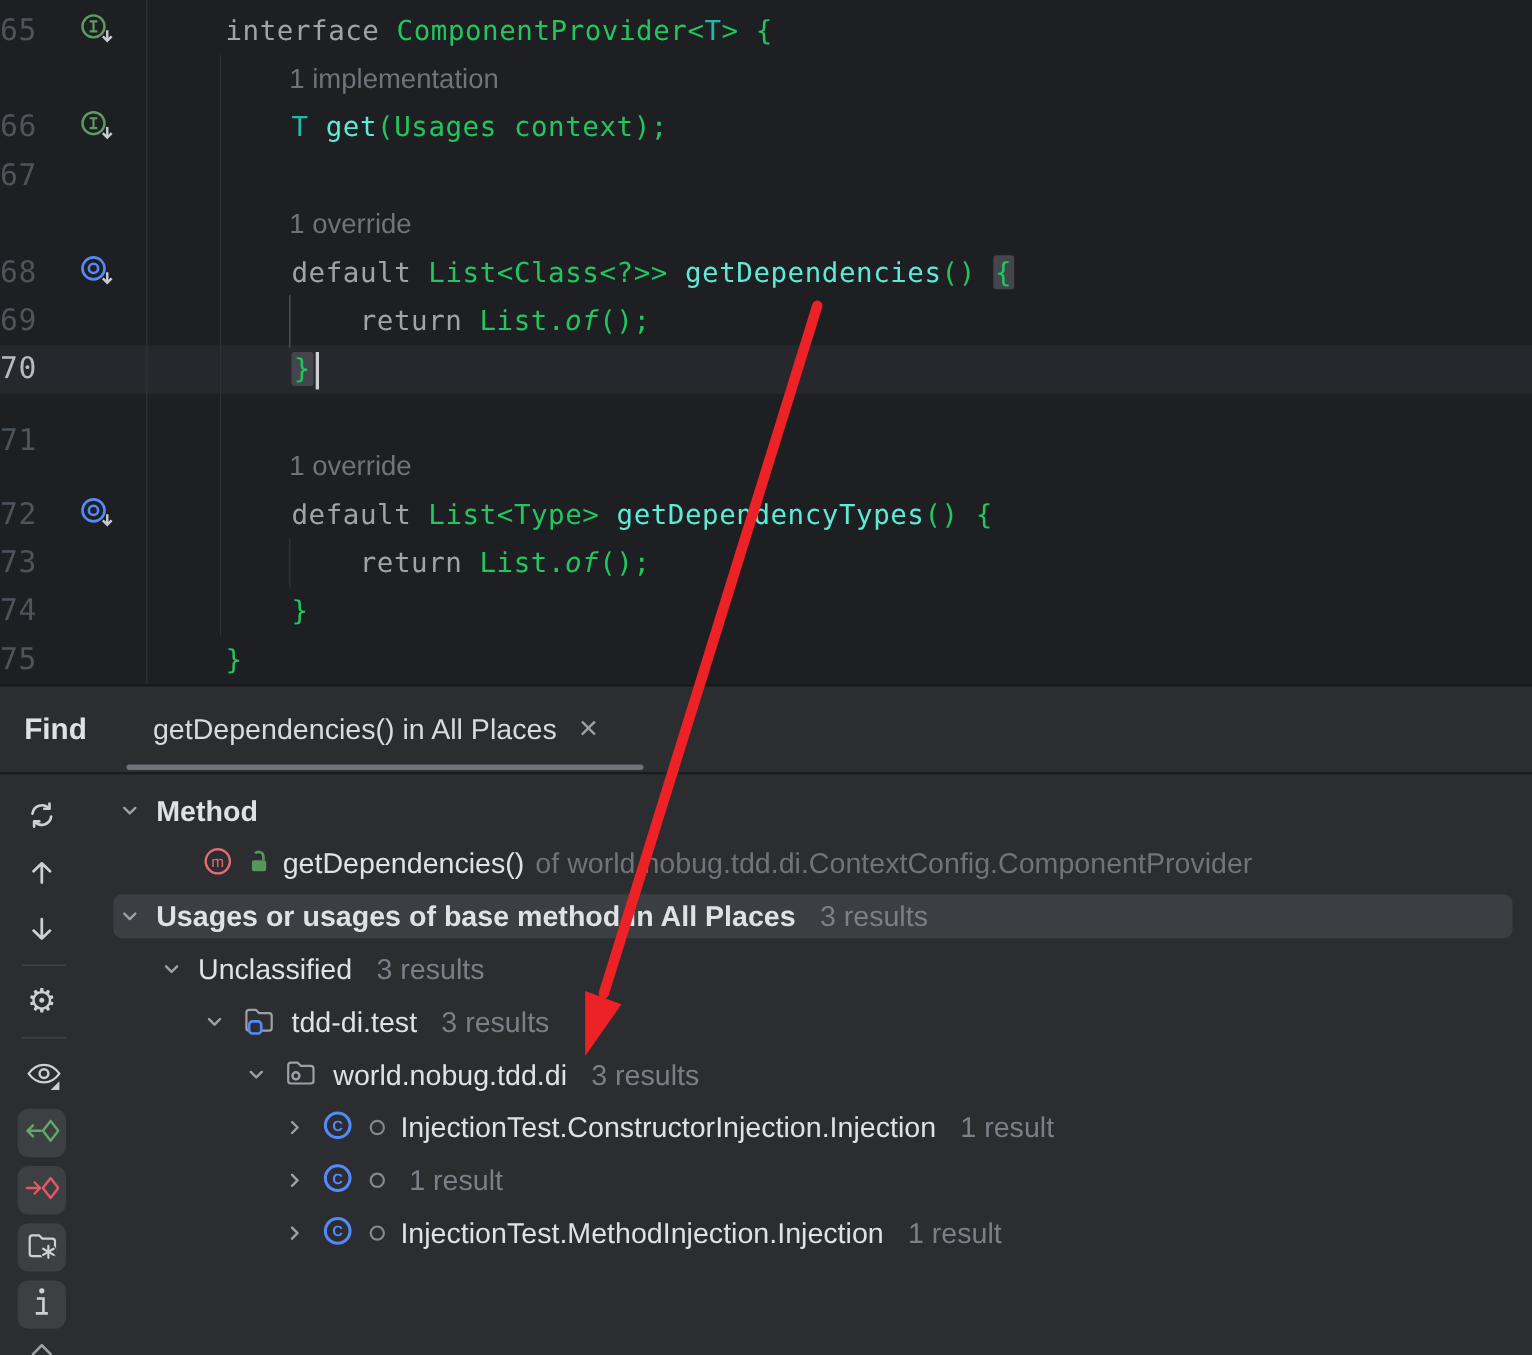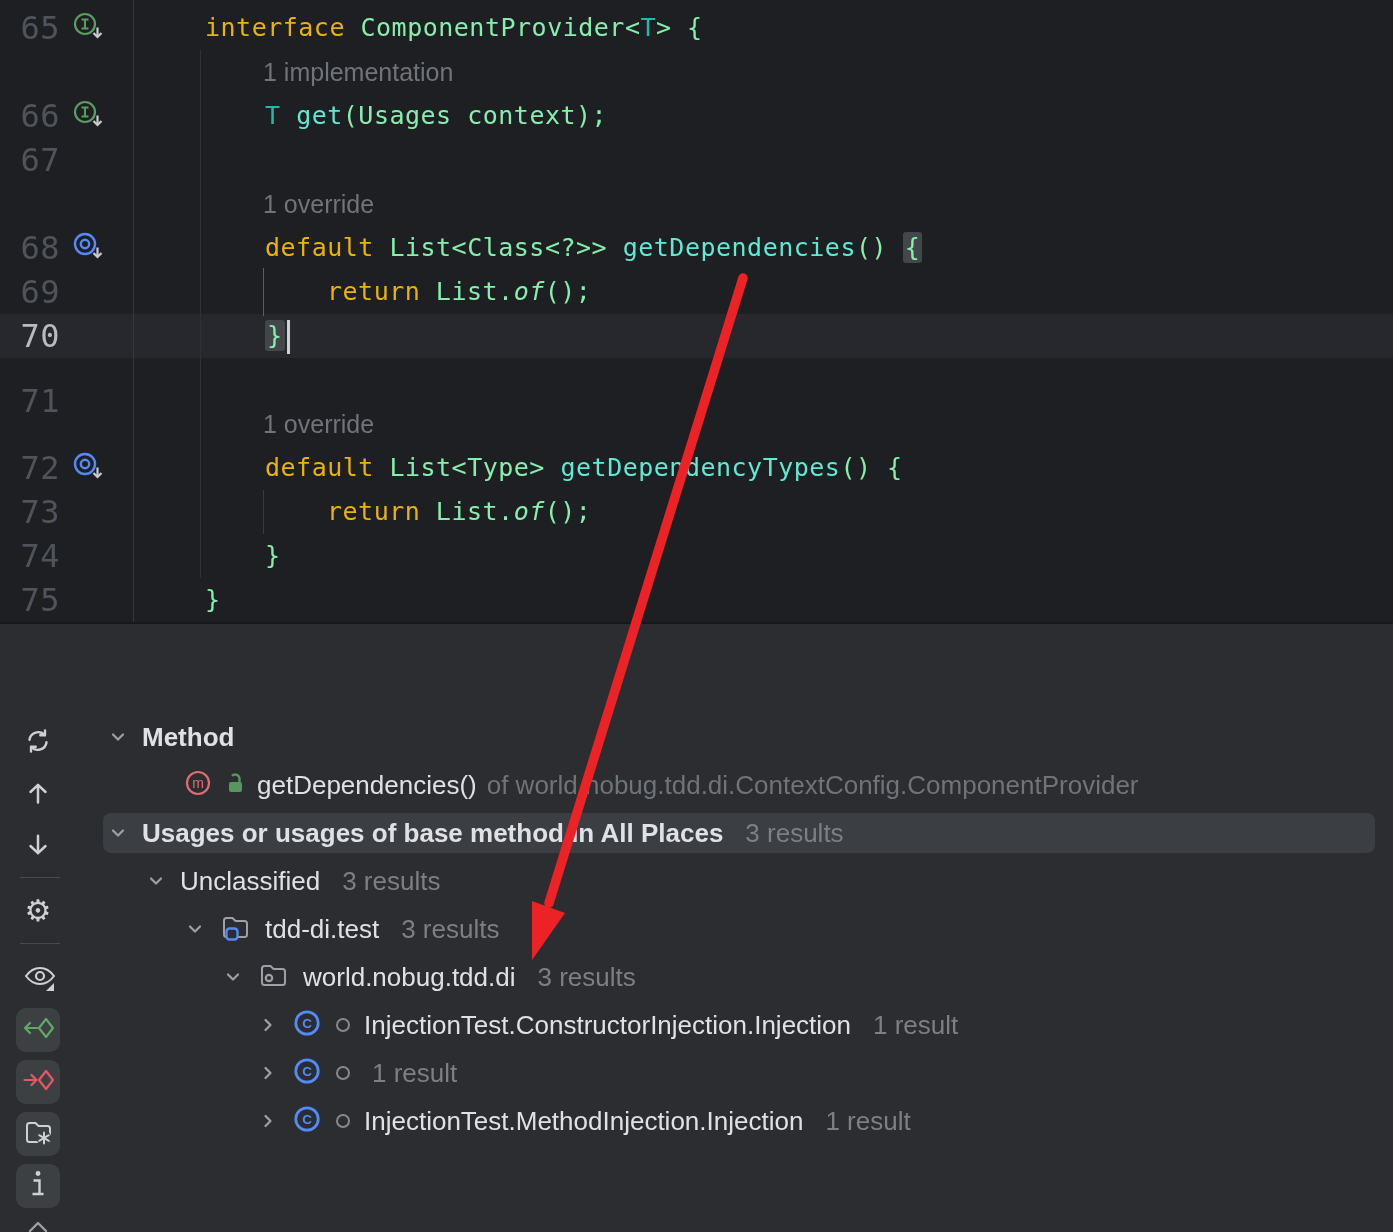--- a/index.html
+++ b/index.html
@@ -9,28 +9,28 @@
   
   .editor{position:absolute;left:0;top:0;width:1393px;height:622px;background:#1e1f22;}
   .cur-line{position:absolute;left:0;top:314px;width:100%;height:44px;background:#26282e;}
   .gutter-sep{position:absolute;left:133px;top:0;width:1px;height:622px;background:#33363a;}
   .iguide{position:absolute;width:1px;background:#2e3135;}
   .iguide.g1{left:200px;top:50px;height:528px;}
   .iguide.g2{left:263px;top:268px;height:48px;background:#5a5e64;}
   .iguide.g3{left:263px;top:490px;height:44px;background:#383b40;}
 
   .erow{position:absolute;left:0;width:100%;height:44px;}
-  .lnum{position:absolute;left:0;top:0;width:60px;height:44px;line-height:44px;text-align:right;
-        color:#4e535c;font-family:"DejaVu Sans Mono",monospace;font-size:32px;letter-spacing:0.5px;}
+  .lnum{position:absolute;left:0;top:0;width:60px;height:44px;line-height:44px;
+        color:#4e535c;font-family:"DejaVu Sans Mono",monospace;font-size:27px;letter-spacing:0.5px;}
   .lnum.cur{color:#b7bac1;}
   .gico{position:absolute;left:72px;top:5px;width:34px;height:34px;}
   .cl{position:absolute;top:0;height:44px;line-height:44px;white-space:pre;
       font-family:"DejaVu Sans Mono",monospace;font-size:25px;letter-spacing:0.5px;color:#bcbec4;}
   .i0{left:205px}.i1{left:265px}.i2{left:327px}
-  .kw{color:#eab308}.mth{color:#5eead4}.tp{color:#1fbaac}.pl{color:#86efac}
+  .kw{color:#a3a3a3}.mth{color:#5eead4}.tp{color:#1fbaac}.pl{color:#22c55e}
   .it{font-style:italic}
   .bb{background:#43474c;border-radius:3px;padding:1px 2px;}
   .inlay{position:absolute;left:263px;top:0;height:44px;line-height:44px;color:#6f737a;
          font-size:25px;font-family:"Liberation Sans",sans-serif;}
   .caret{display:inline-block;width:3px;height:34px;background:#ced0d6;vertical-align:middle;margin-left:2px;}
 
   
   .find-panel{position:absolute;left:0;top:622px;width:1393px;height:610px;background:#2b2d30;}
   .fp-topline{position:absolute;left:0;top:0;width:100%;height:2px;background:#17181b;}
   .fp-head{position:absolute;left:0;top:2px;width:100%;height:80px;border-bottom:2px solid #1a1b1e;box-sizing:border-box;}
@@ -165,20 +165,28 @@
 
   <div class="erow" style="top:578px">
     <span class="lnum">75</span>
     <span class="cl i0"><span class="pl">}</span></span>
   </div>
 </div>
 
 <div class="find-panel">
   <div class="fp-topline"></div>
 
+  <div class="fp-head">
+    <span class="fp-find">Find</span>
+    <div class="fp-tab">
+      <span class="fp-tab-title">getDependencies() in All Places</span>
+      <span class="fp-tab-close">×</span>
+    </div>
+    <div class="fp-tab-underline"></div>
+  </div>
 
   <div>
     <span class="tbi" style="top:104px">
       <svg width="30" height="30" viewBox="0 0 24 24" fill="none" stroke="#ced0d6" stroke-width="1.9" stroke-linecap="round" stroke-linejoin="round">
         <path d="M18.8 13a7 7 0 0 1-12.1 3.8"></path>
           <path d="M5.2 11a7 7 0 0 1 12.1-3.8"></path>
         <path d="M17.6 3.6v3.8H13.8"></path>
           <path d="M6.4 20.4v-3.8h3.8"></path>
       </svg>
     </span>

